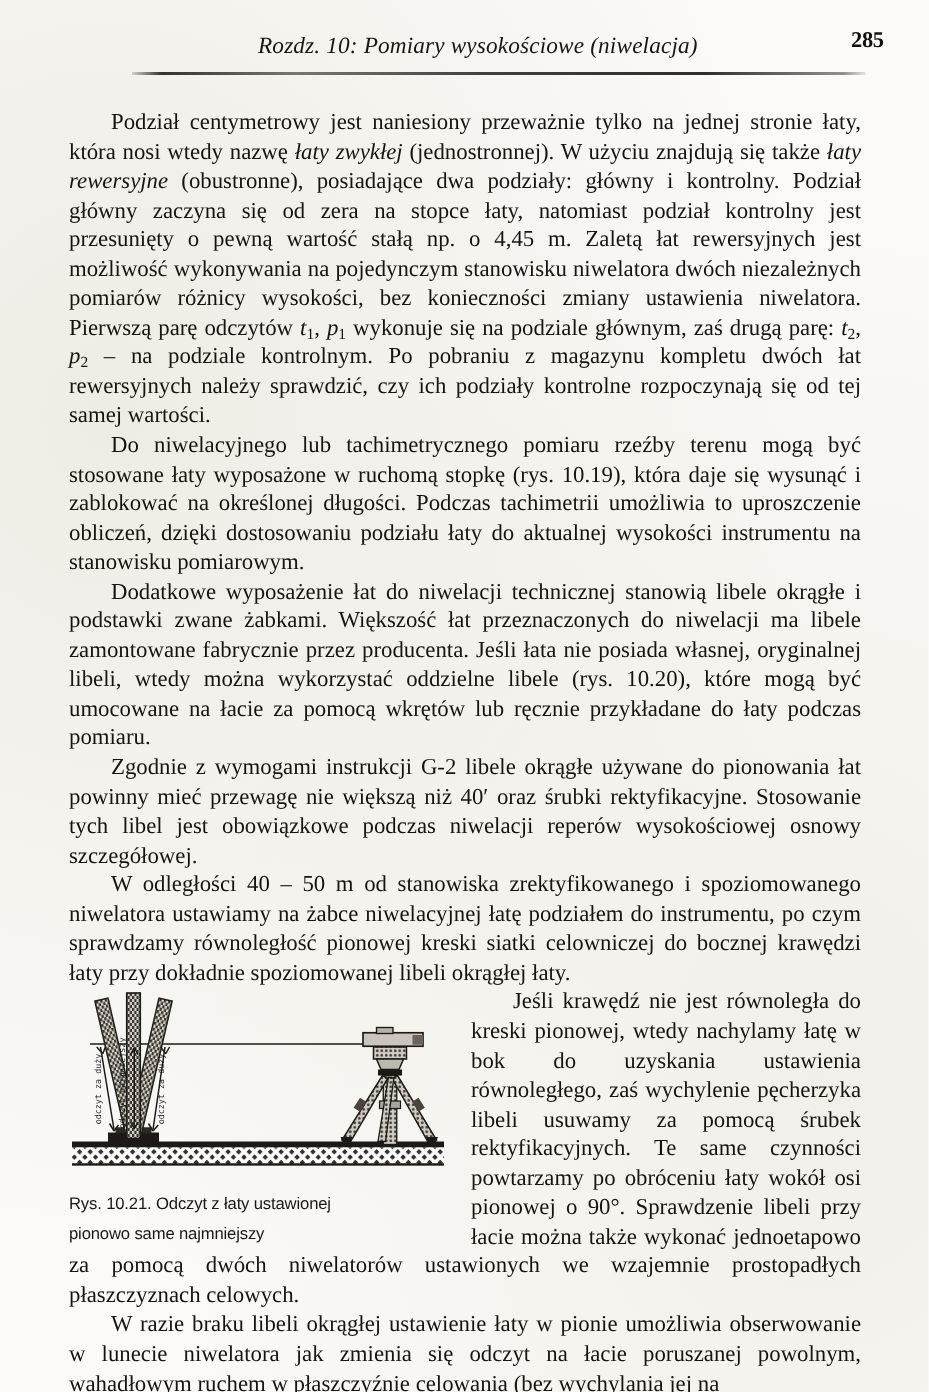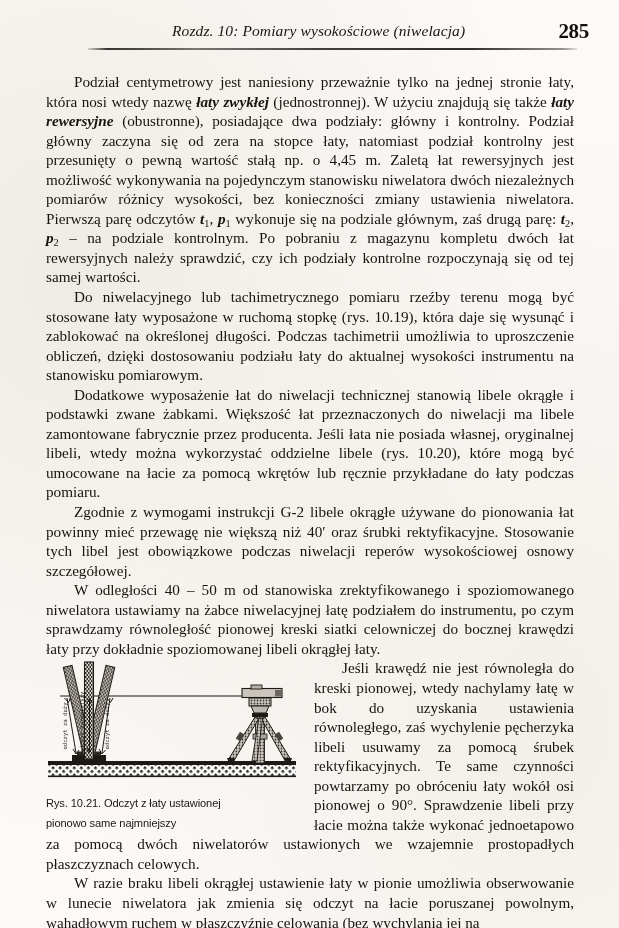--- a/index.html
+++ b/index.html
@@ -43,21 +43,21 @@
     font-size: 15.5px;
     letter-spacing: 0.1px;
     color: #191612;
     white-space: nowrap;
   }
   .header-pageno {
     position: absolute;
     right: 0;
     top: -3px;
     font-weight: bold;
-    font-size: 21px;
+    font-size: 15px;
     color: #120f0c;
     letter-spacing: -0.3px;
   }
   .header-rule {
     position: absolute;
     left: 36px;
     right: 12px;
     top: 26px;
     height: 2px;
     background: linear-gradient(to right,
@@ -79,21 +79,21 @@
     font-size: 15.2px;
     line-height: 19.55px;
     text-align: justify;
     text-justify: inter-word;
     color: #17130f;
   }
   .body p {
     margin: 0;
     text-indent: 28px;
   }
-  i, .it { font-style: italic; font-weight: bold; }
+  i, .it { font-style: italic; }
   sub {
     font-size: 0.68em;
     line-height: 0;
     vertical-align: -0.28em;
   }
 
   
   .figure {
     float: left;
     width: 252px;

